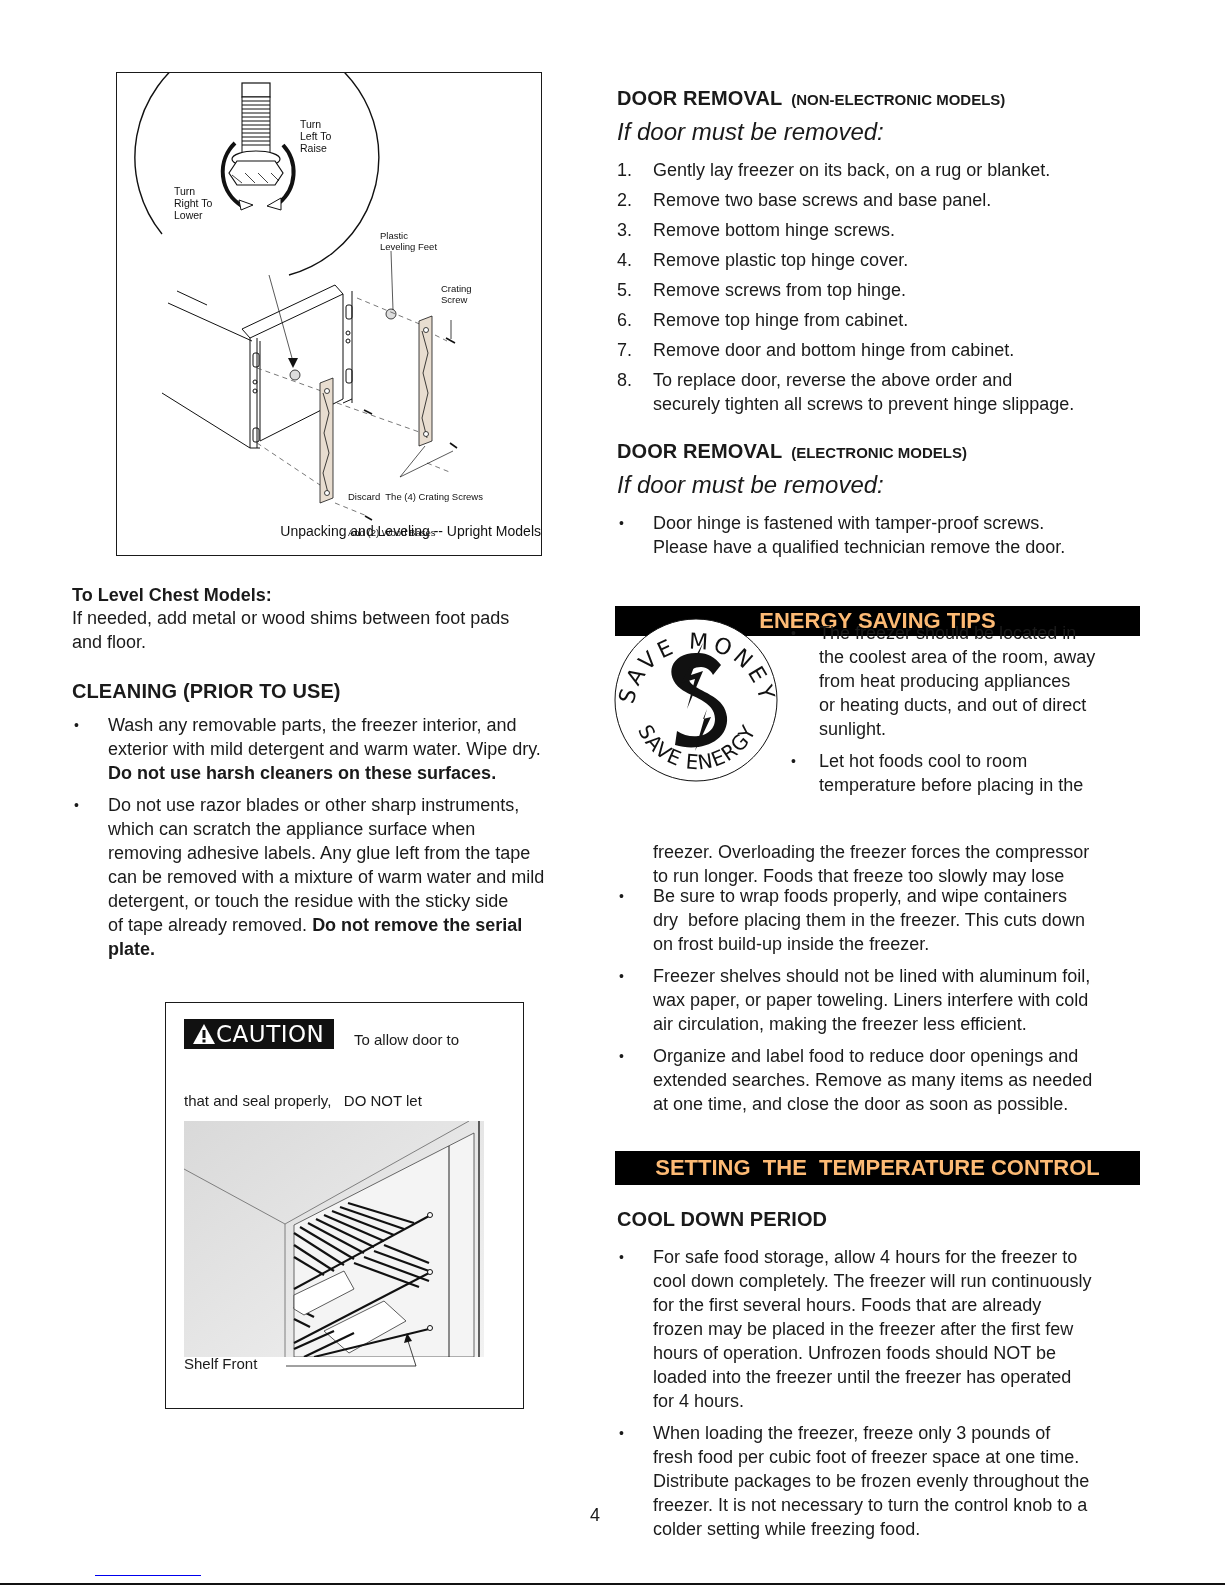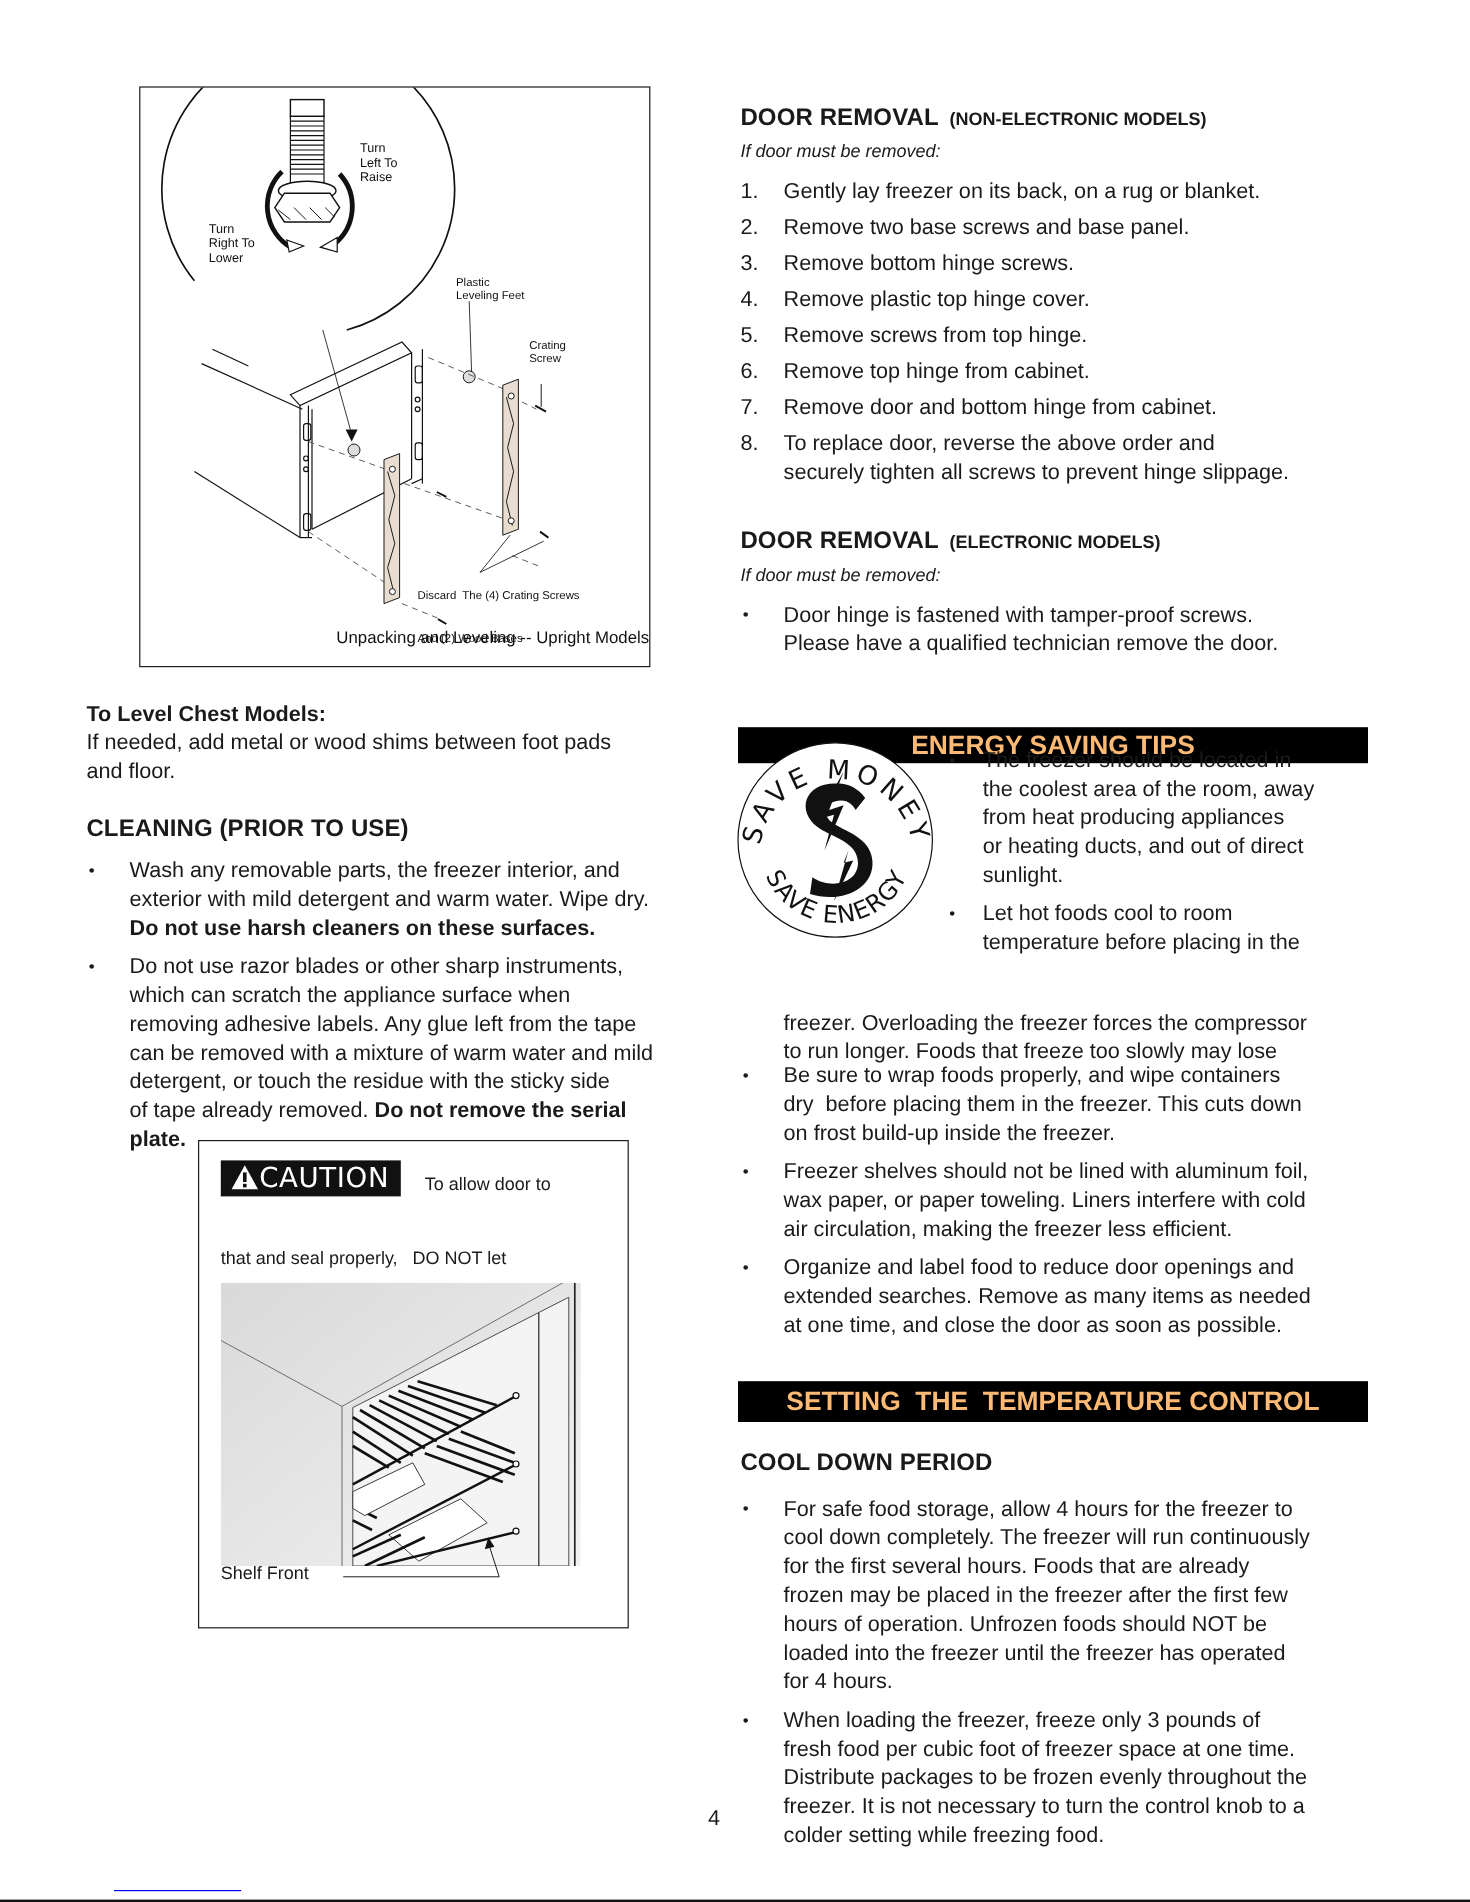--- a/index.html
+++ b/index.html
@@ -5,21 +5,21 @@
   html, body { margin: 0; padding: 0; background: #ffffff; }
   body {
     width: 1225px; height: 1585px; position: relative; overflow: hidden;
     font-family: "Liberation Sans", "DejaVu Sans", sans-serif; color: #1a1a1a;
   }
   .abs { position: absolute; }
   .fig-box { border: 1.5px solid #1a1a1a; background: #fff; box-sizing: border-box; }
   .h-sub { font-weight: bold; font-size: 18px; }
   .h-main { font-weight: bold; font-size: 20px; letter-spacing: 0.1px; }
   .h-small { font-weight: bold; font-size: 15px; }
-  .italic { font-style: italic; font-size: 15px; }
+  .italic { font-style: italic; font-size: 24px; }
   .body-text { font-size: 18px; line-height: 24px; }
   .list { margin: 0; padding: 0; list-style: none; }
   .list li { position: relative; padding-left: 36px; font-size: 18px; line-height: 24px; }
   .list li .mark { position: absolute; left: 0; top: 0; }
   .bullet-list li .mark { font-size: 14px; left: 2px; }
   .bar {
     background: #000; color: #fdba74; font-weight: bold; text-align: center;
     box-sizing: border-box;
     margin-top: 31px;
   }
@@ -173,21 +173,21 @@
       <div>which can scratch the appliance surface when</div>
       <div>removing adhesive labels. Any glue left from the tape</div>
       <div>can be removed with a mixture of warm water and mild</div>
       <div>detergent, or touch the residue with the sticky side</div>
       <div><span style="white-space:pre;">of tape already removed. </span><span class="bold">Do not remove the serial</span></div>
       <div class="bold">plate.</div>
     </li>
   </ul>
 </div>
 
-<div class="abs fig-box" style="left:165px; top:950px; width:359px; height:407px;">
+<div class="abs fig-box" style="left:165px; top:1002px; width:359px; height:407px;">
   <div class="abs" style="left:18px; top:16px; background:#111; color:#fff; padding:0 10px 0 8px; height:30px; line-height:30px; font-size:23px; letter-spacing:0.5px; font-family:'DejaVu Sans', sans-serif;">
     <svg width="24" height="22" viewBox="0 0 24 22" style="vertical-align:-3px;">
       <polygon points="12,1 23,21 1,21" fill="#fff"></polygon>
       <rect x="10.5" y="7" width="3" height="8" fill="#111"></rect>
       <rect x="10.5" y="16.5" width="3" height="3" fill="#111"></rect>
     </svg><span>CAUTION</span>
   </div>
   <div class="abs" style="left:188px; top:28px; font-size:15px;">To allow door to</div>
   <div class="abs" style="left:18px; top:48px; font-size:15px; line-height:20px; white-space:pre;">
     <div>that and seal properly,   DO NOT let</div>

